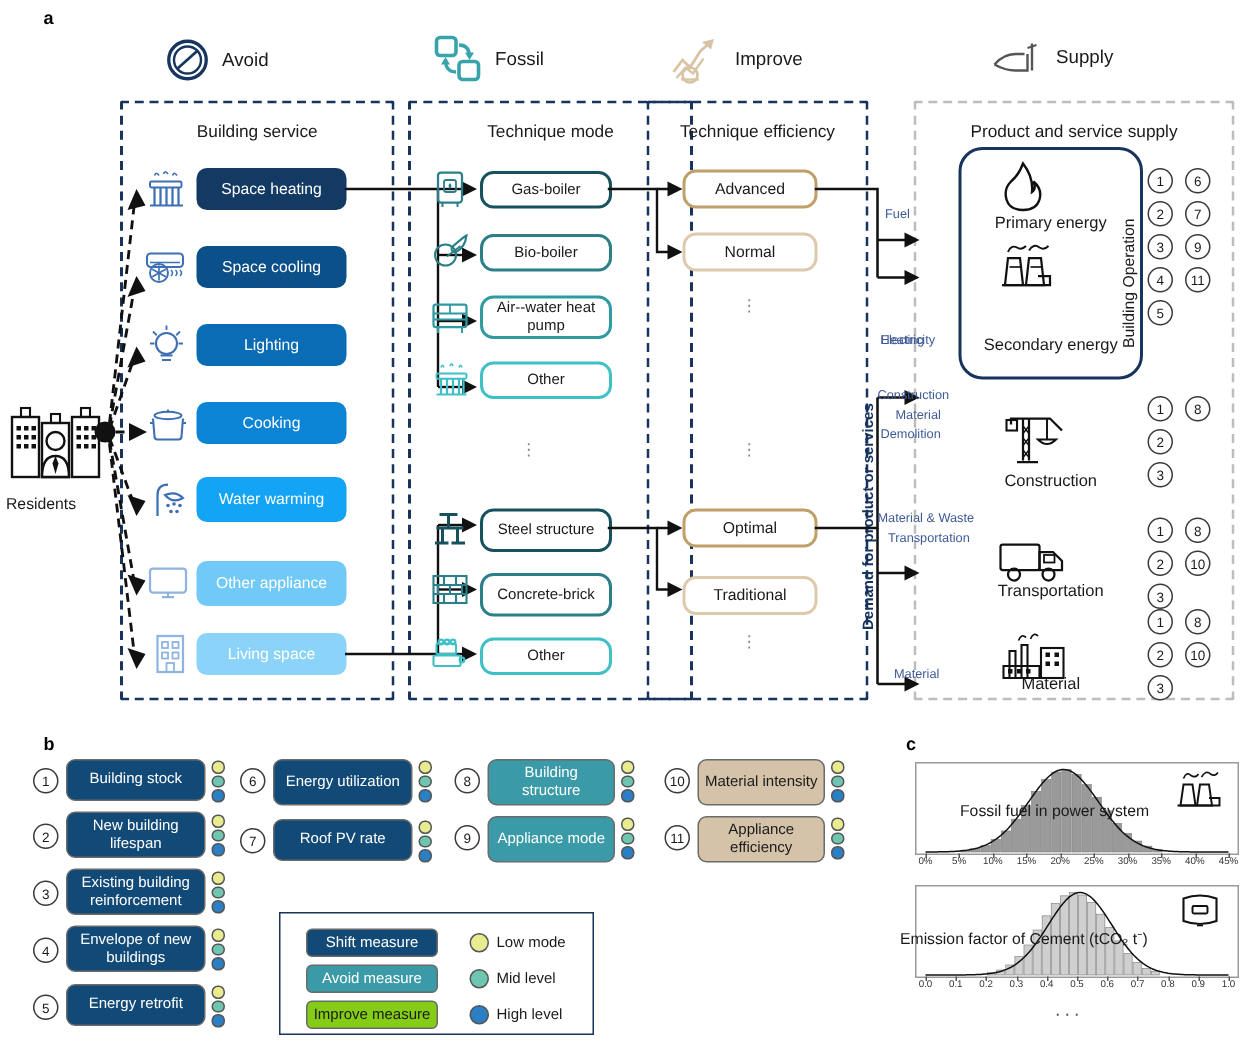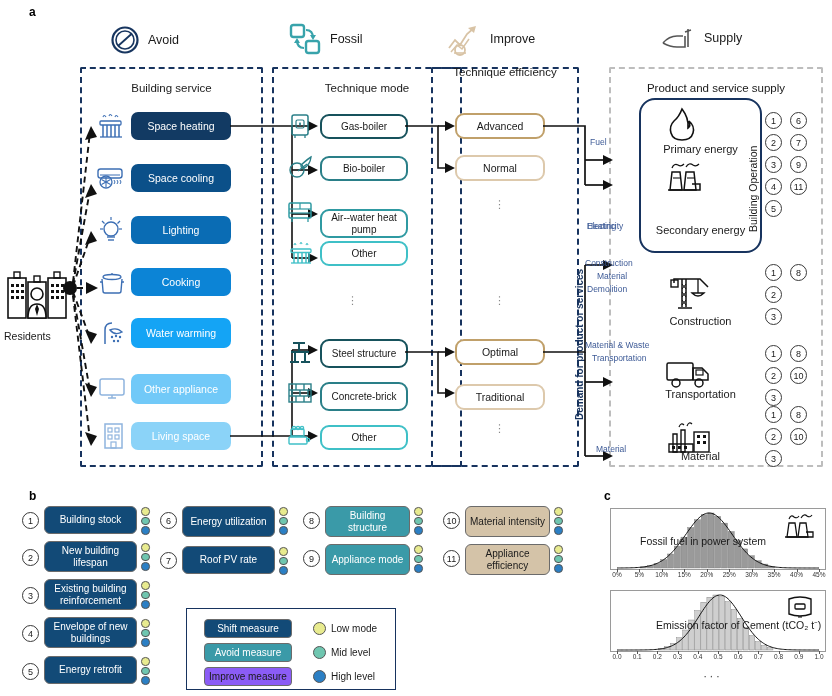--- a/index.html
+++ b/index.html
@@ -164,21 +164,21 @@
   <span class="hdr-label">Supply</span>
 </div>
 
 <div class="col-frame" style="left:80px; top:67px; width:183px; height:400px;"></div>
 <div class="col-frame" style="left:272px; top:67px; width:190px; height:400px;"></div>
 <div class="col-frame" style="left:431px; top:67px; width:148px; height:400px;"></div>
 <div class="col-frame supply" style="left:609px; top:67px; width:214px; height:400px;"></div>
 
 <div class="col-title" style="left:80px; top:82px; width:183px;">Building service</div>
 <div class="col-title" style="left:272px; top:82px; width:190px;">Technique mode</div>
-<div class="col-title" style="left:431px; top:66px; width:148px;">Technique efficiency</div>
+<div class="col-title" style="left:431px; top:82px; width:148px;">Technique efficiency</div>
 <div class="col-title" style="left:609px; top:82px; width:214px;">Product and service supply</div>
 
 <div class="abs" style="left:6px; top:270px;">
   <svg width="62" height="58" viewBox="0 0 62 58">
     <rect x="2" y="8" width="18" height="40" fill="none" stroke="#111" stroke-width="1.6"></rect>
     <rect x="42" y="8" width="18" height="40" fill="none" stroke="#111" stroke-width="1.6"></rect>
     <rect x="8" y="2" width="6" height="6" fill="none" stroke="#111" stroke-width="1.4"></rect>
     <rect x="48" y="2" width="6" height="6" fill="none" stroke="#111" stroke-width="1.4"></rect>
     <rect x="22" y="12" width="18" height="36" fill="none" stroke="#111" stroke-width="1.6"></rect>
     <rect x="28" y="6" width="6" height="6" fill="none" stroke="#111" stroke-width="1.4"></rect>
@@ -414,21 +414,21 @@
     <line x1="3" y1="23" x2="23" y2="23" stroke="#3fc0c7" stroke-width="1.3"></line>
   </svg>
 </div>
 
 <div class="tbox" style="left:320px; top:114px; width:88px; height:25px; border:2.4px solid #17525c;">
     <span>Gas-boiler</span>
   </div>
 <div class="tbox" style="left:320px; top:156px; width:88px; height:25px; border:2.2px solid #2a7f88;">
     <span>Bio-boiler</span>
   </div>
-<div class="tbox" style="left:320px; top:209px; width:88px; height:29px; border:2.2px solid #2f9aa2;">
+<div class="tbox" style="left:320px; top:197px; width:88px; height:29px; border:2.2px solid #2f9aa2;">
     <span>Air--water heat pump</span>
   </div>
 <div class="tbox" style="left:320px; top:241px; width:88px; height:25px; border:2.2px solid #3fc0c7;">
     <span>Other</span>
   </div>
 
 <div class="abs" style="left:287px; top:340px;">
   <svg width="26" height="26" viewBox="0 0 26 26">
     <line x1="6" y1="3" x2="18" y2="3" stroke="#17525c" stroke-width="2"></line>
     <line x1="12" y1="3" x2="12" y2="12" stroke="#17525c" stroke-width="2"></line>
@@ -757,21 +757,21 @@
   <div class="dot" style="background:#2b7fc4;"></div>
 </div>
 
 <div class="legend-box" style="left:186px; top:608px; width:210px; height:82px;"></div>
 <div class="lg-sw" style="left:204px; top:619px; background:#124a77; color:#fff;">
     <span>Shift measure</span>
   </div>
 <div class="lg-sw" style="left:204px; top:643px; background:#3a9aa8; color:#fff;">
     <span>Avoid measure</span>
   </div>
-<div class="lg-sw" style="left:204px; top:667px; background:#8b5cf6; color:#1a1a1a;">
+<div class="lg-sw" style="left:204px; top:667px; background:#84cc16; color:#1a1a1a;">
     <span>Improve measure</span>
   </div>
 <div class="lg-dot" style="left:313px; top:622px; background:#e8eb8f;"></div>
 <div class="lg-txt" style="left:331px; top:623px;">Low mode</div>
 <div class="lg-dot" style="left:313px; top:646px; background:#6fc6b0;"></div>
 <div class="lg-txt" style="left:331px; top:647px;">Mid level</div>
 <div class="lg-dot" style="left:313px; top:670px; background:#2b7fc4;"></div>
 <div class="lg-txt" style="left:331px; top:671px;">High level</div>
 
 <div class="panel-letter abs" style="left:604px; top:489px;">c</div>
@@ -851,21 +851,21 @@
       <rect x="120.13" y="18.444444444444443" width="5.460000000000003" height="40.55555555555556" fill="#cfcfcf" stroke="#7a7a7a" stroke-width="0.4"></rect>
       <rect x="126.19" y="27.333333333333332" width="5.460000000000003" height="31.666666666666668" fill="#cfcfcf" stroke="#7a7a7a" stroke-width="0.4"></rect>
       <rect x="132.25" y="36.22222222222222" width="5.460000000000003" height="22.77777777777778" fill="#cfcfcf" stroke="#7a7a7a" stroke-width="0.4"></rect>
       <rect x="138.31" y="44.55555555555556" width="5.460000000000003" height="14.444444444444443" fill="#cfcfcf" stroke="#7a7a7a" stroke-width="0.4"></rect>
       <rect x="144.36999999999998" y="50.666666666666664" width="5.460000000000031" height="8.333333333333336" fill="#cfcfcf" stroke="#7a7a7a" stroke-width="0.4"></rect>
       <rect x="150.43" y="54.55555555555556" width="5.460000000000003" height="4.444444444444443" fill="#cfcfcf" stroke="#7a7a7a" stroke-width="0.4"></rect>
       <rect x="156.49" y="56.77777777777778" width="5.460000000000003" height="2.2222222222222214" fill="#cfcfcf" stroke="#7a7a7a" stroke-width="0.4"></rect>
       <polyline points="6.00,59.00 7.26,59.00 8.53,59.00 9.79,59.00 11.05,59.00 12.31,59.00 13.57,59.00 14.84,59.00 16.10,59.00 17.36,59.00 18.63,58.99 19.89,58.99 21.15,58.99 22.41,58.99 23.67,58.98 24.94,58.98 26.20,58.97 27.46,58.97 28.73,58.96 29.99,58.95 31.25,58.93 32.51,58.92 33.78,58.90 35.04,58.87 36.30,58.85 37.56,58.81 38.83,58.77 40.09,58.72 41.35,58.66 42.61,58.59 43.88,58.51 45.14,58.41 46.40,58.30 47.66,58.16 48.92,58.01 50.19,57.83 51.45,57.62 52.71,57.38 53.97,57.10 55.24,56.79 56.50,56.44 57.76,56.03 59.03,55.58 60.29,55.07 61.55,54.51 62.81,53.87 64.07,53.18 65.34,52.40 66.60,51.56 67.86,50.63 69.13,49.62 70.39,48.53 71.65,47.35 72.91,46.09 74.18,44.73 75.44,43.30 76.70,41.78 77.96,40.17 79.22,38.50 80.49,36.75 81.75,34.93 83.01,33.07 84.28,31.15 85.54,29.20 86.80,27.23 88.06,25.24 89.32,23.26 90.59,21.30 91.85,19.37 93.11,17.48 94.38,15.67 95.64,13.93 96.90,12.28 98.16,10.75 99.43,9.35 100.69,8.08 101.95,6.97 103.21,6.02 104.47,5.25 105.74,4.65 107.00,4.25 108.26,4.04 109.52,4.02 110.79,4.19 112.05,4.56 113.31,5.11 114.57,5.85 115.84,6.77 117.10,7.85 118.36,9.08 119.63,10.46 120.89,11.97 122.15,13.59 123.41,15.31 124.68,17.11 125.94,18.99 127.20,20.91 128.46,22.87 129.73,24.85 130.99,26.83 132.25,28.81 133.51,30.76 134.77,32.69 136.04,34.56 137.30,36.39 138.56,38.15 139.82,39.84 141.09,41.46 142.35,43.00 143.61,44.45 144.88,45.82 146.14,47.11 147.40,48.30 148.66,49.41 149.93,50.44 151.19,51.38 152.45,52.24 153.71,53.03 154.98,53.74 156.24,54.38 157.50,54.96 158.76,55.48 160.02,55.95 161.29,56.36 162.55,56.72 163.81,57.04 165.07,57.33 166.34,57.57 167.60,57.79 168.86,57.97 170.13,58.13 171.39,58.27 172.65,58.39 173.91,58.49 175.18,58.58 176.44,58.65 177.70,58.71 178.96,58.76 180.23,58.80 181.49,58.84 182.75,58.87 184.01,58.89 185.27,58.91 186.54,58.93 187.80,58.94 189.06,58.96 190.32,58.96 191.59,58.97 192.85,58.98 194.11,58.98 195.38,58.99 196.64,58.99 197.90,58.99 199.16,58.99 200.43,58.99 201.69,59.00 202.95,59.00 204.21,59.00 205.48,59.00 206.74,59.00 208.00,59.00" fill="none" stroke="#111" stroke-width="1"></polyline>
     </svg>
 </div>
-<div class="chart-title" style="left:656px; top:618px;text-align:center;">Emission factor of Cement (tCO₂ t⁻)</div>
+<div class="chart-title" style="left:600px; top:618px;text-align:center;">Emission factor of Cement (tCO₂ t⁻)</div>
 <div class="abs" style="left:784px; top:592px;">
   <svg width="32" height="28" viewBox="0 0 32 28">
     <path d="M5 7 q11 -4 22 0 l0 15 q-11 4 -22 0 z" fill="none" stroke="#111" stroke-width="1.4"></path>
     <rect x="11" y="12" width="10" height="5" rx="1" fill="none" stroke="#111" stroke-width="1.3"></rect>
     <line x1="14" y1="25" x2="18" y2="25" stroke="#111" stroke-width="1.1"></line>
   </svg>
 </div>
 <div id="ticks1">
     <div class="tick" style="left: 604px; top: 653px;">0.0</div>
     <div class="abs" style="left: 617px; top: 651px; width: 1px; height: 3px; background: rgb(85, 85, 85);"></div>

